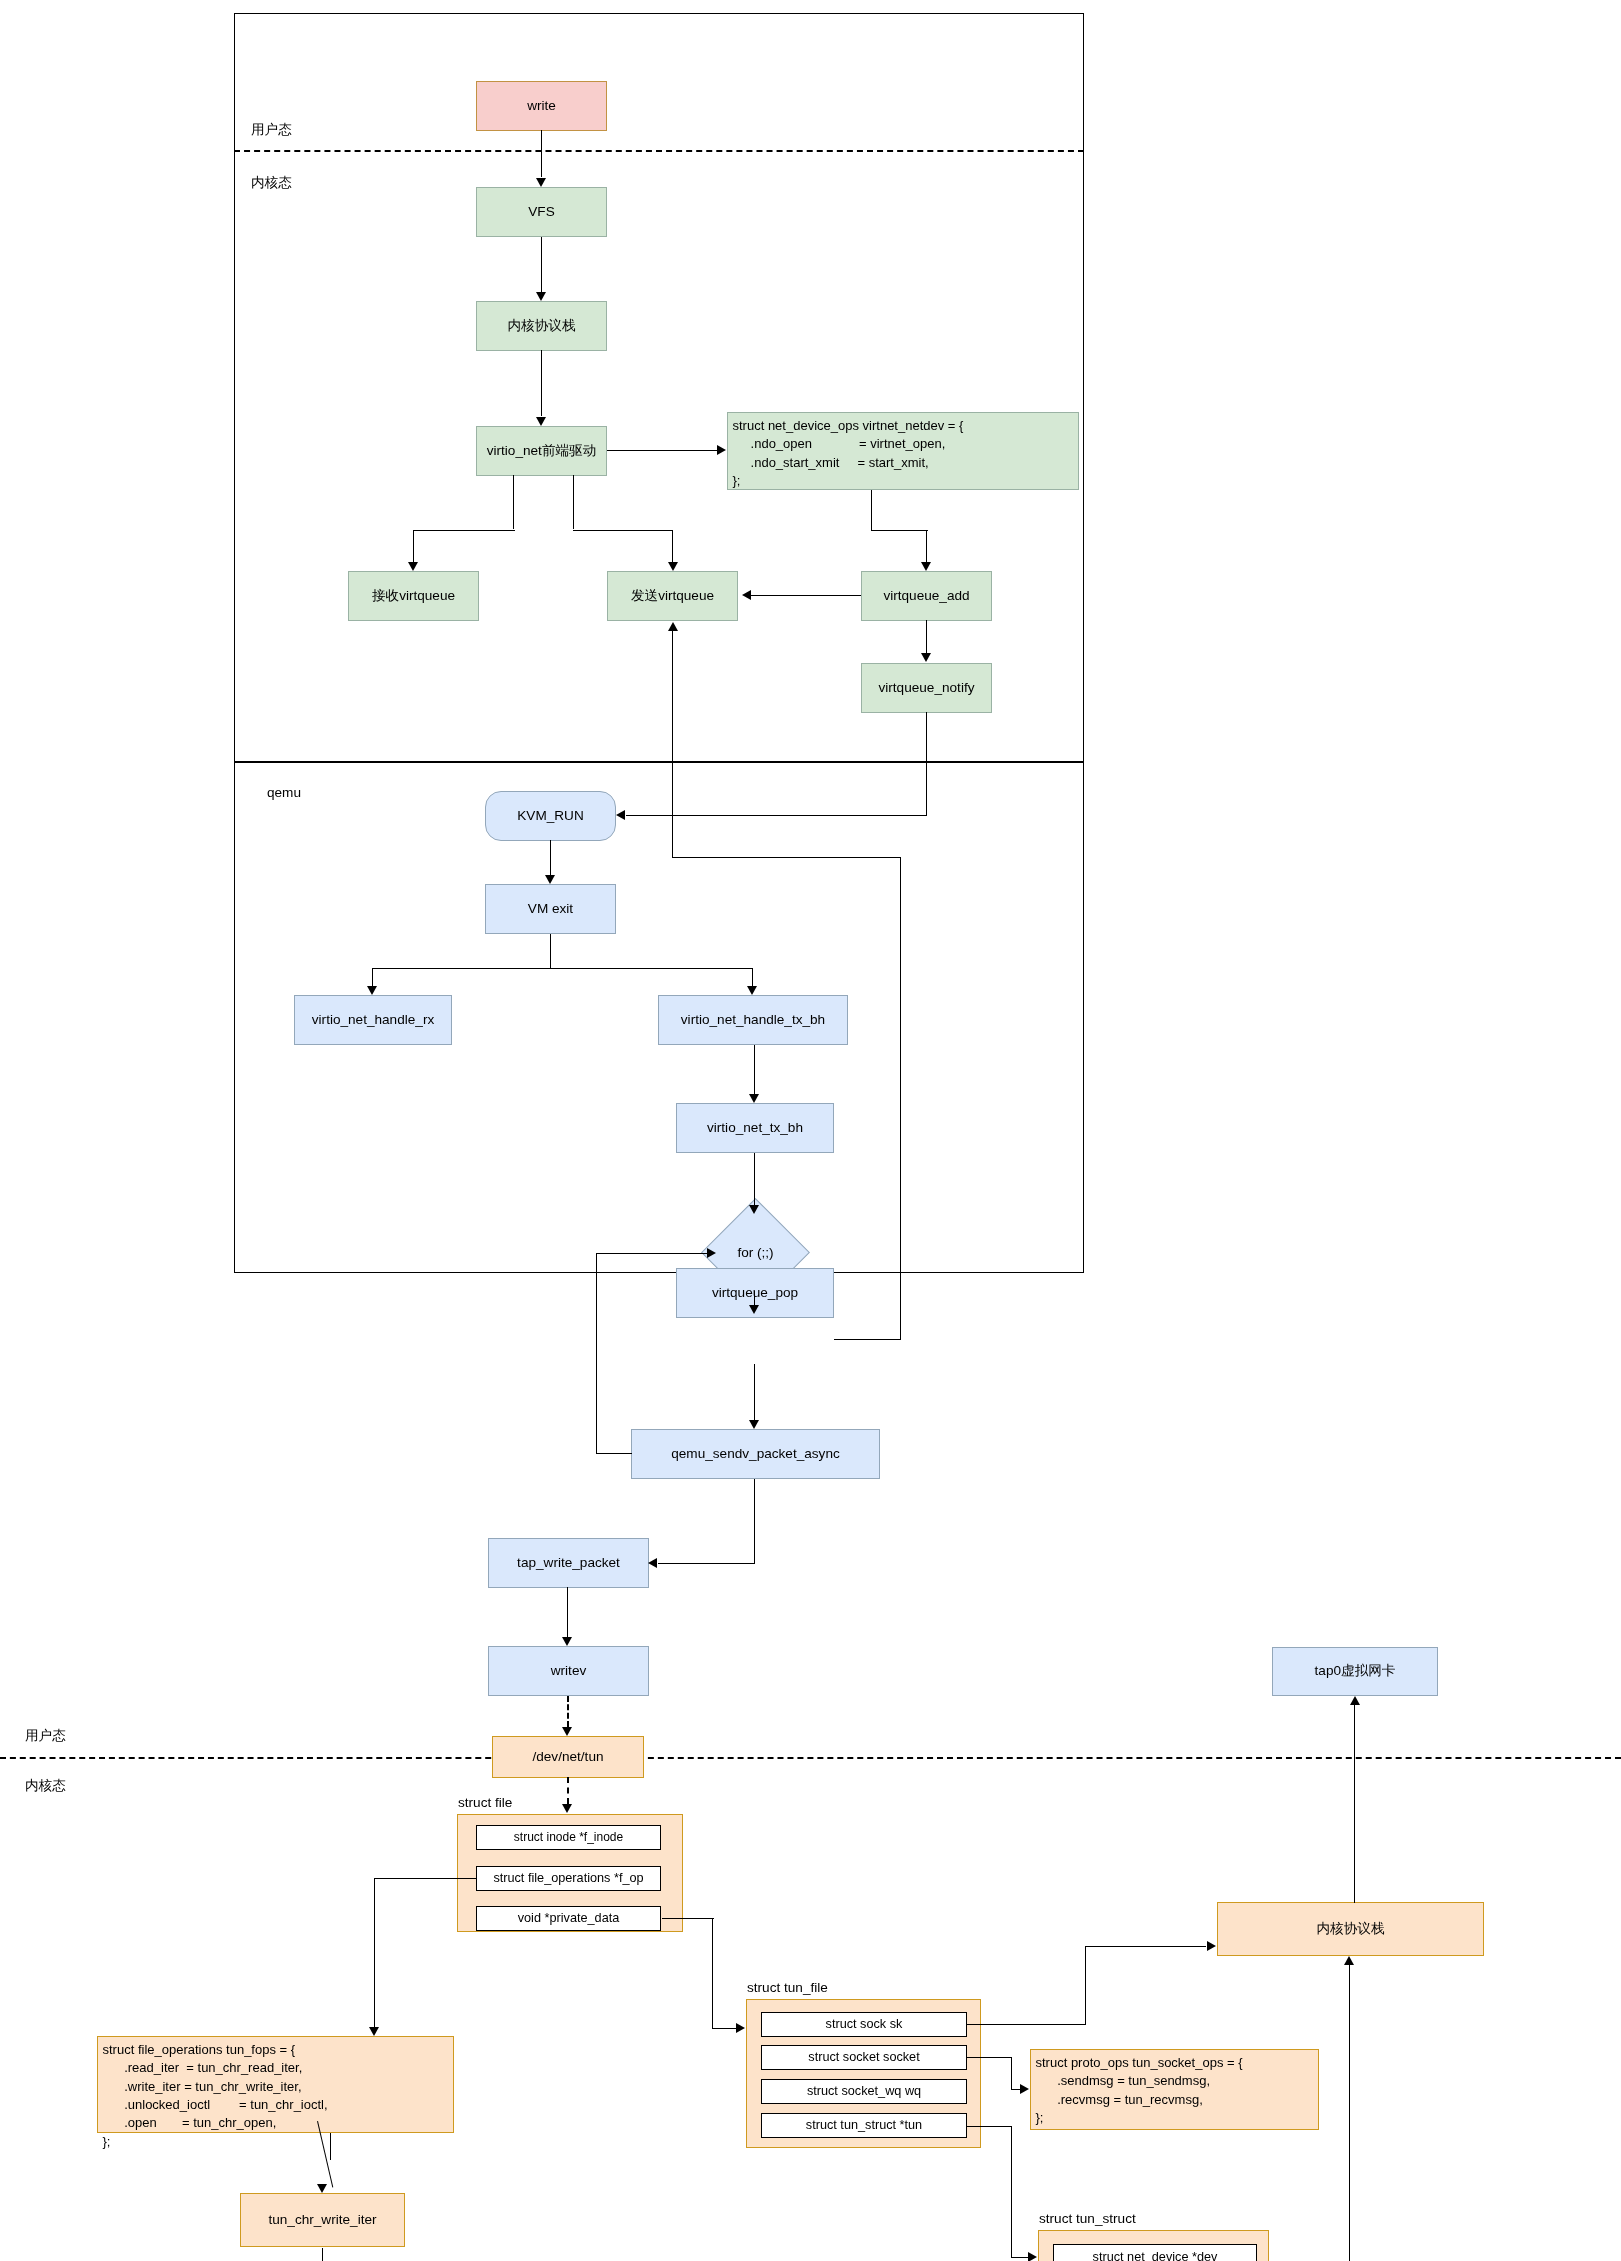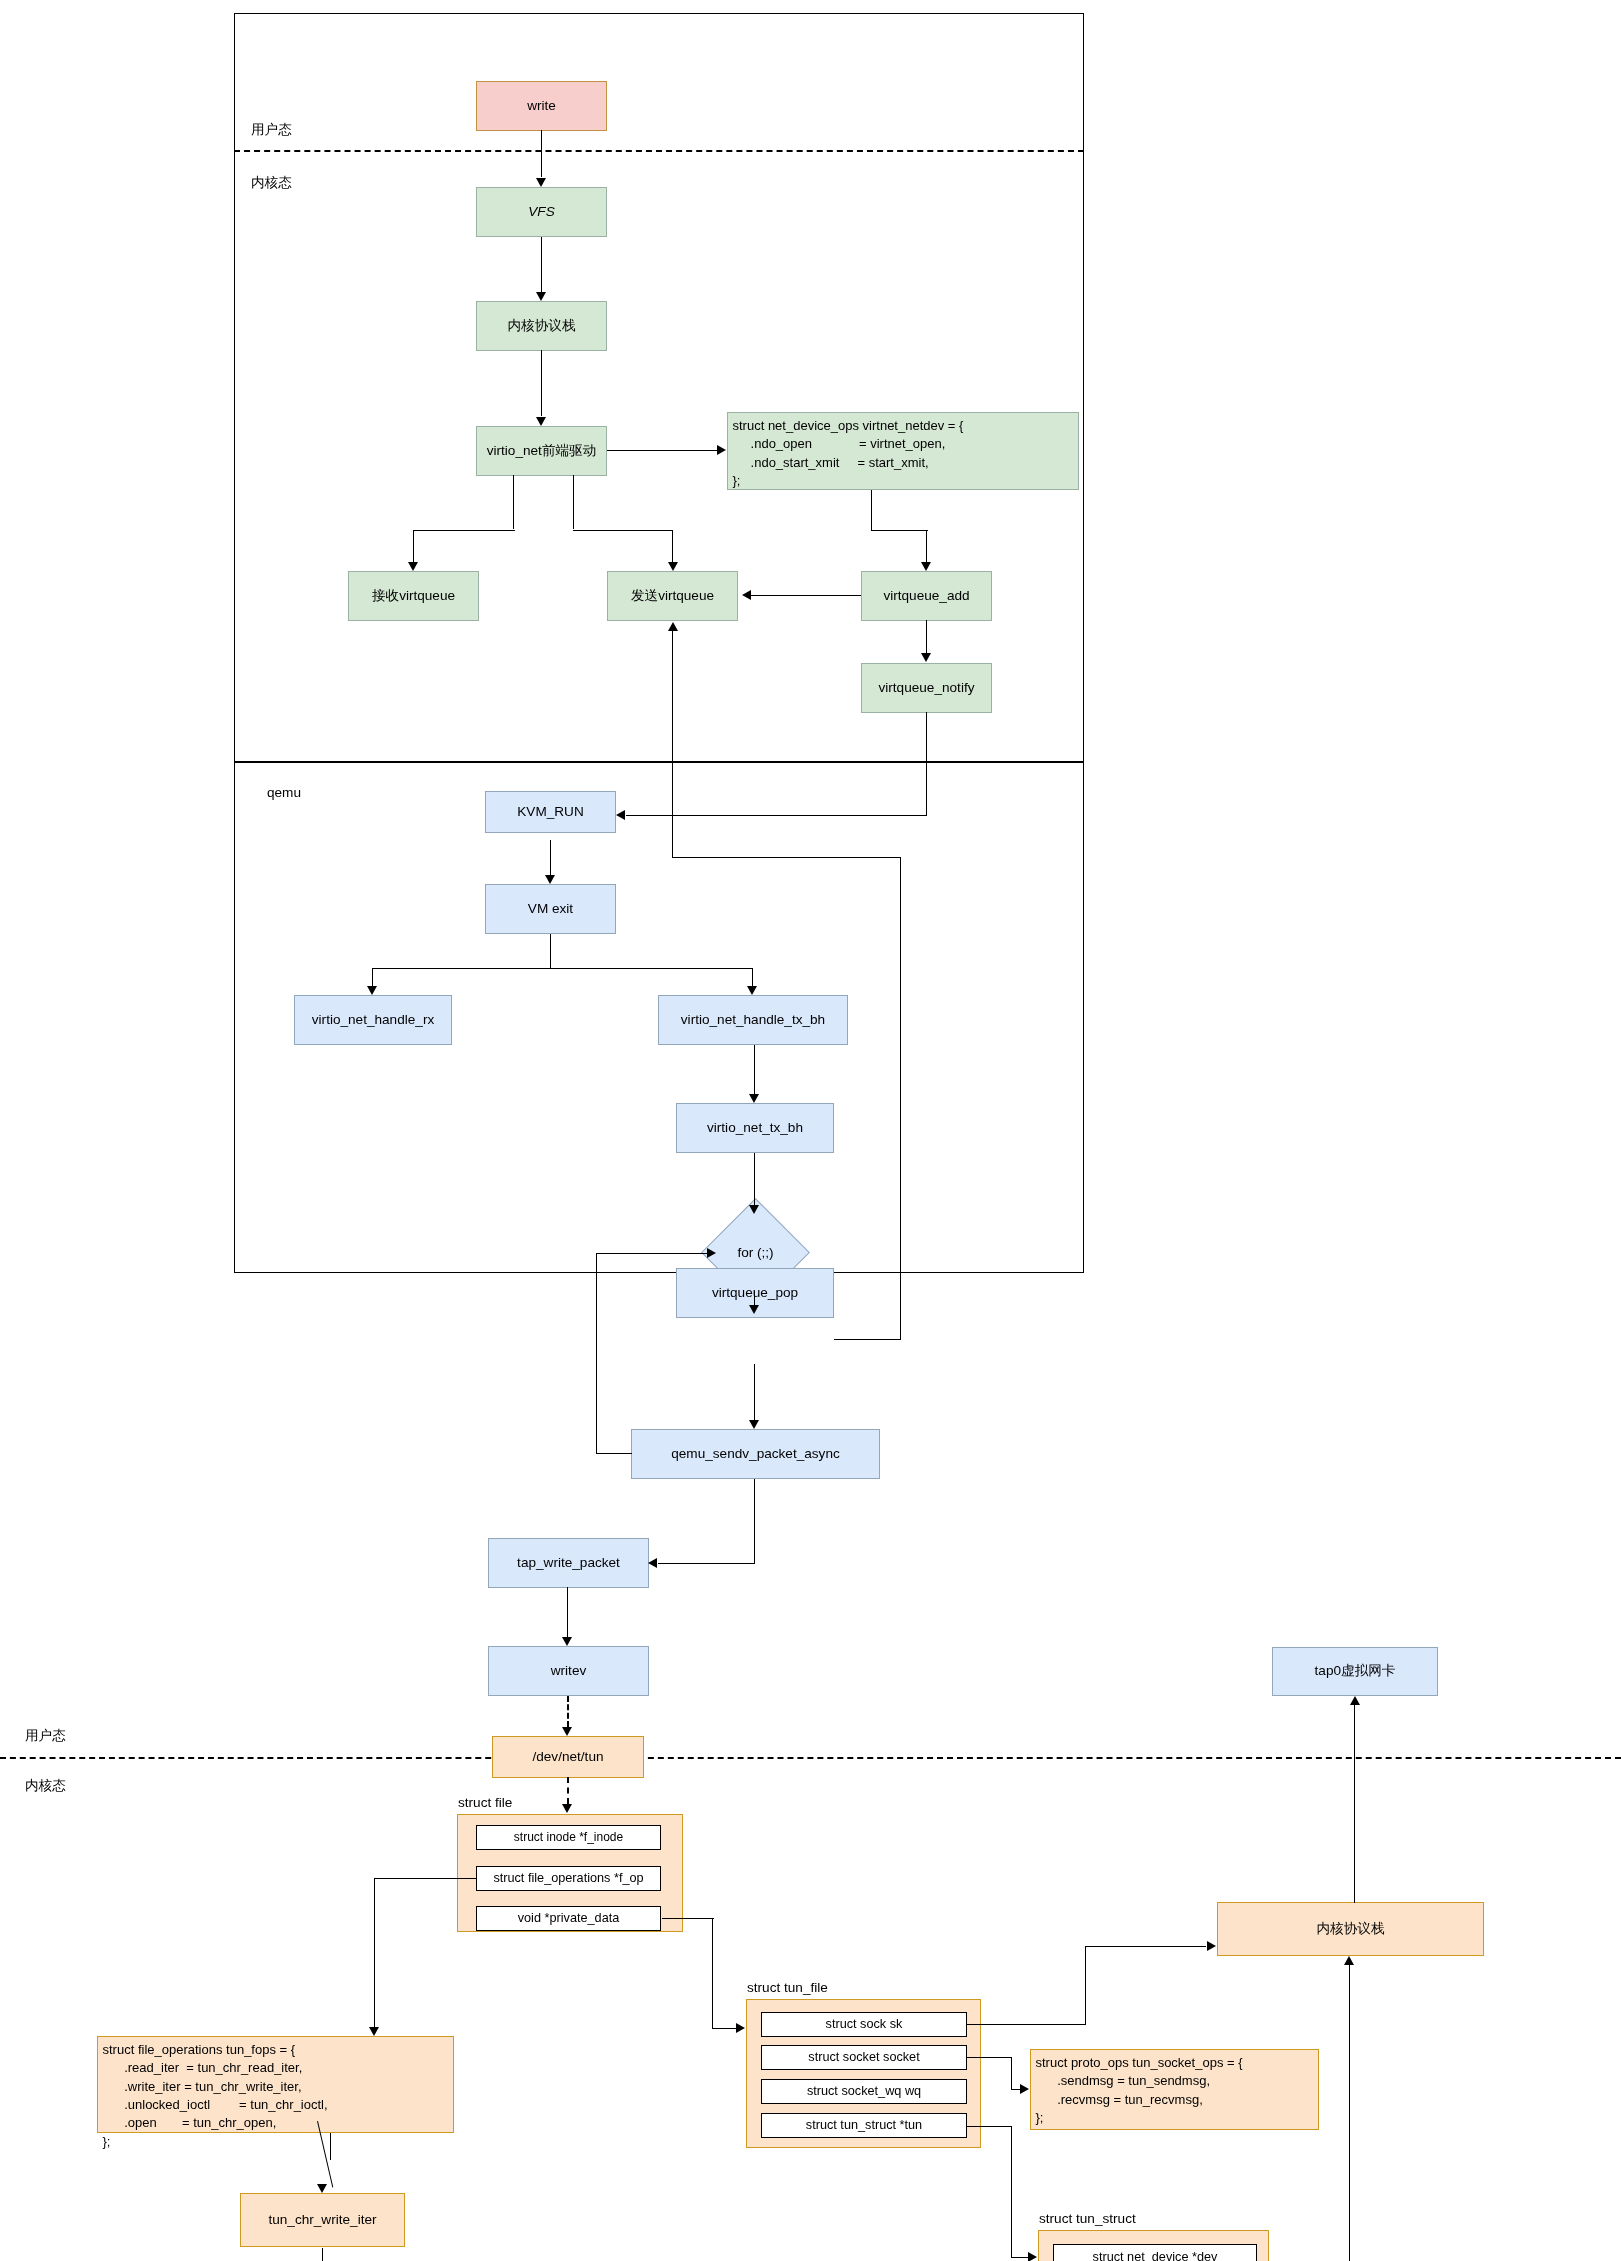--- a/index.html
+++ b/index.html
@@ -55,40 +55,40 @@
   <div class="zlabel" style="left:267px;top:785px;">qemu</div>
 
   <div class="dashline" style="left:0px;top:1757px;width:511px;"></div>
   <div class="dashline" style="left:608px;top:1757px;width:1013px;"></div>
 
   <div class="zlabel" style="left:25px;top:1727px;">用户态</div>
   <div class="zlabel" style="left:25px;top:1777px;">内核态</div>
 
   <div class="node pink" style="left:476px;top:81px;width:131px;height:50px;">write</div>
 
-  <div class="node green" style="left:476px;top:187px;width:131px;height:50px;font-style:italic;">VFS</div>
+  <div class="node green" style="left:476px;top:187px;width:131px;height:50px;">VFS</div>
 
   <div class="node green" style="left:476px;top:301px;width:131px;height:50px;">内核协议栈</div>
 
   <div class="node green" style="left:476px;top:426px;width:131px;height:50px;">virtio_net前端驱动</div>
 
   <div class="node green code" style="left:727px;top:412px;width:352px;height:78px;">struct net_device_ops virtnet_netdev = {
      .ndo_open             = virtnet_open,
      .ndo_start_xmit     = start_xmit,
 };</div>
 
   <div class="node green" style="left:348px;top:571px;width:131px;height:50px;">接收virtqueue</div>
 
   <div class="node green" style="left:607px;top:571px;width:131px;height:50px;">发送virtqueue</div>
 
   <div class="node green" style="left:861px;top:571px;width:131px;height:50px;">virtqueue_add</div>
 
   <div class="node green" style="left:861px;top:663px;width:131px;height:50px;">virtqueue_notify</div>
 
-  <div class="node blue" style="left:485px;top:791px;width:131px;height:42px;">KVM_RUN</div>
+  <div class="node blue" style="left:485px;top:791px;width:131px;height:50px;border-radius:16px;">KVM_RUN</div>
 
   <div class="node blue" style="left:485px;top:884px;width:131px;height:50px;">VM exit</div>
 
   <div class="node blue" style="left:294px;top:995px;width:158px;height:50px;">virtio_net_handle_rx</div>
 
   <div class="node blue" style="left:658px;top:995px;width:190px;height:50px;">virtio_net_handle_tx_bh</div>
 
   <div class="node blue" style="left:676px;top:1103px;width:158px;height:50px;">virtio_net_tx_bh</div>
 
   <div class="diamond" style="left:717px;top:1214px;width:77px;height:77px;">

